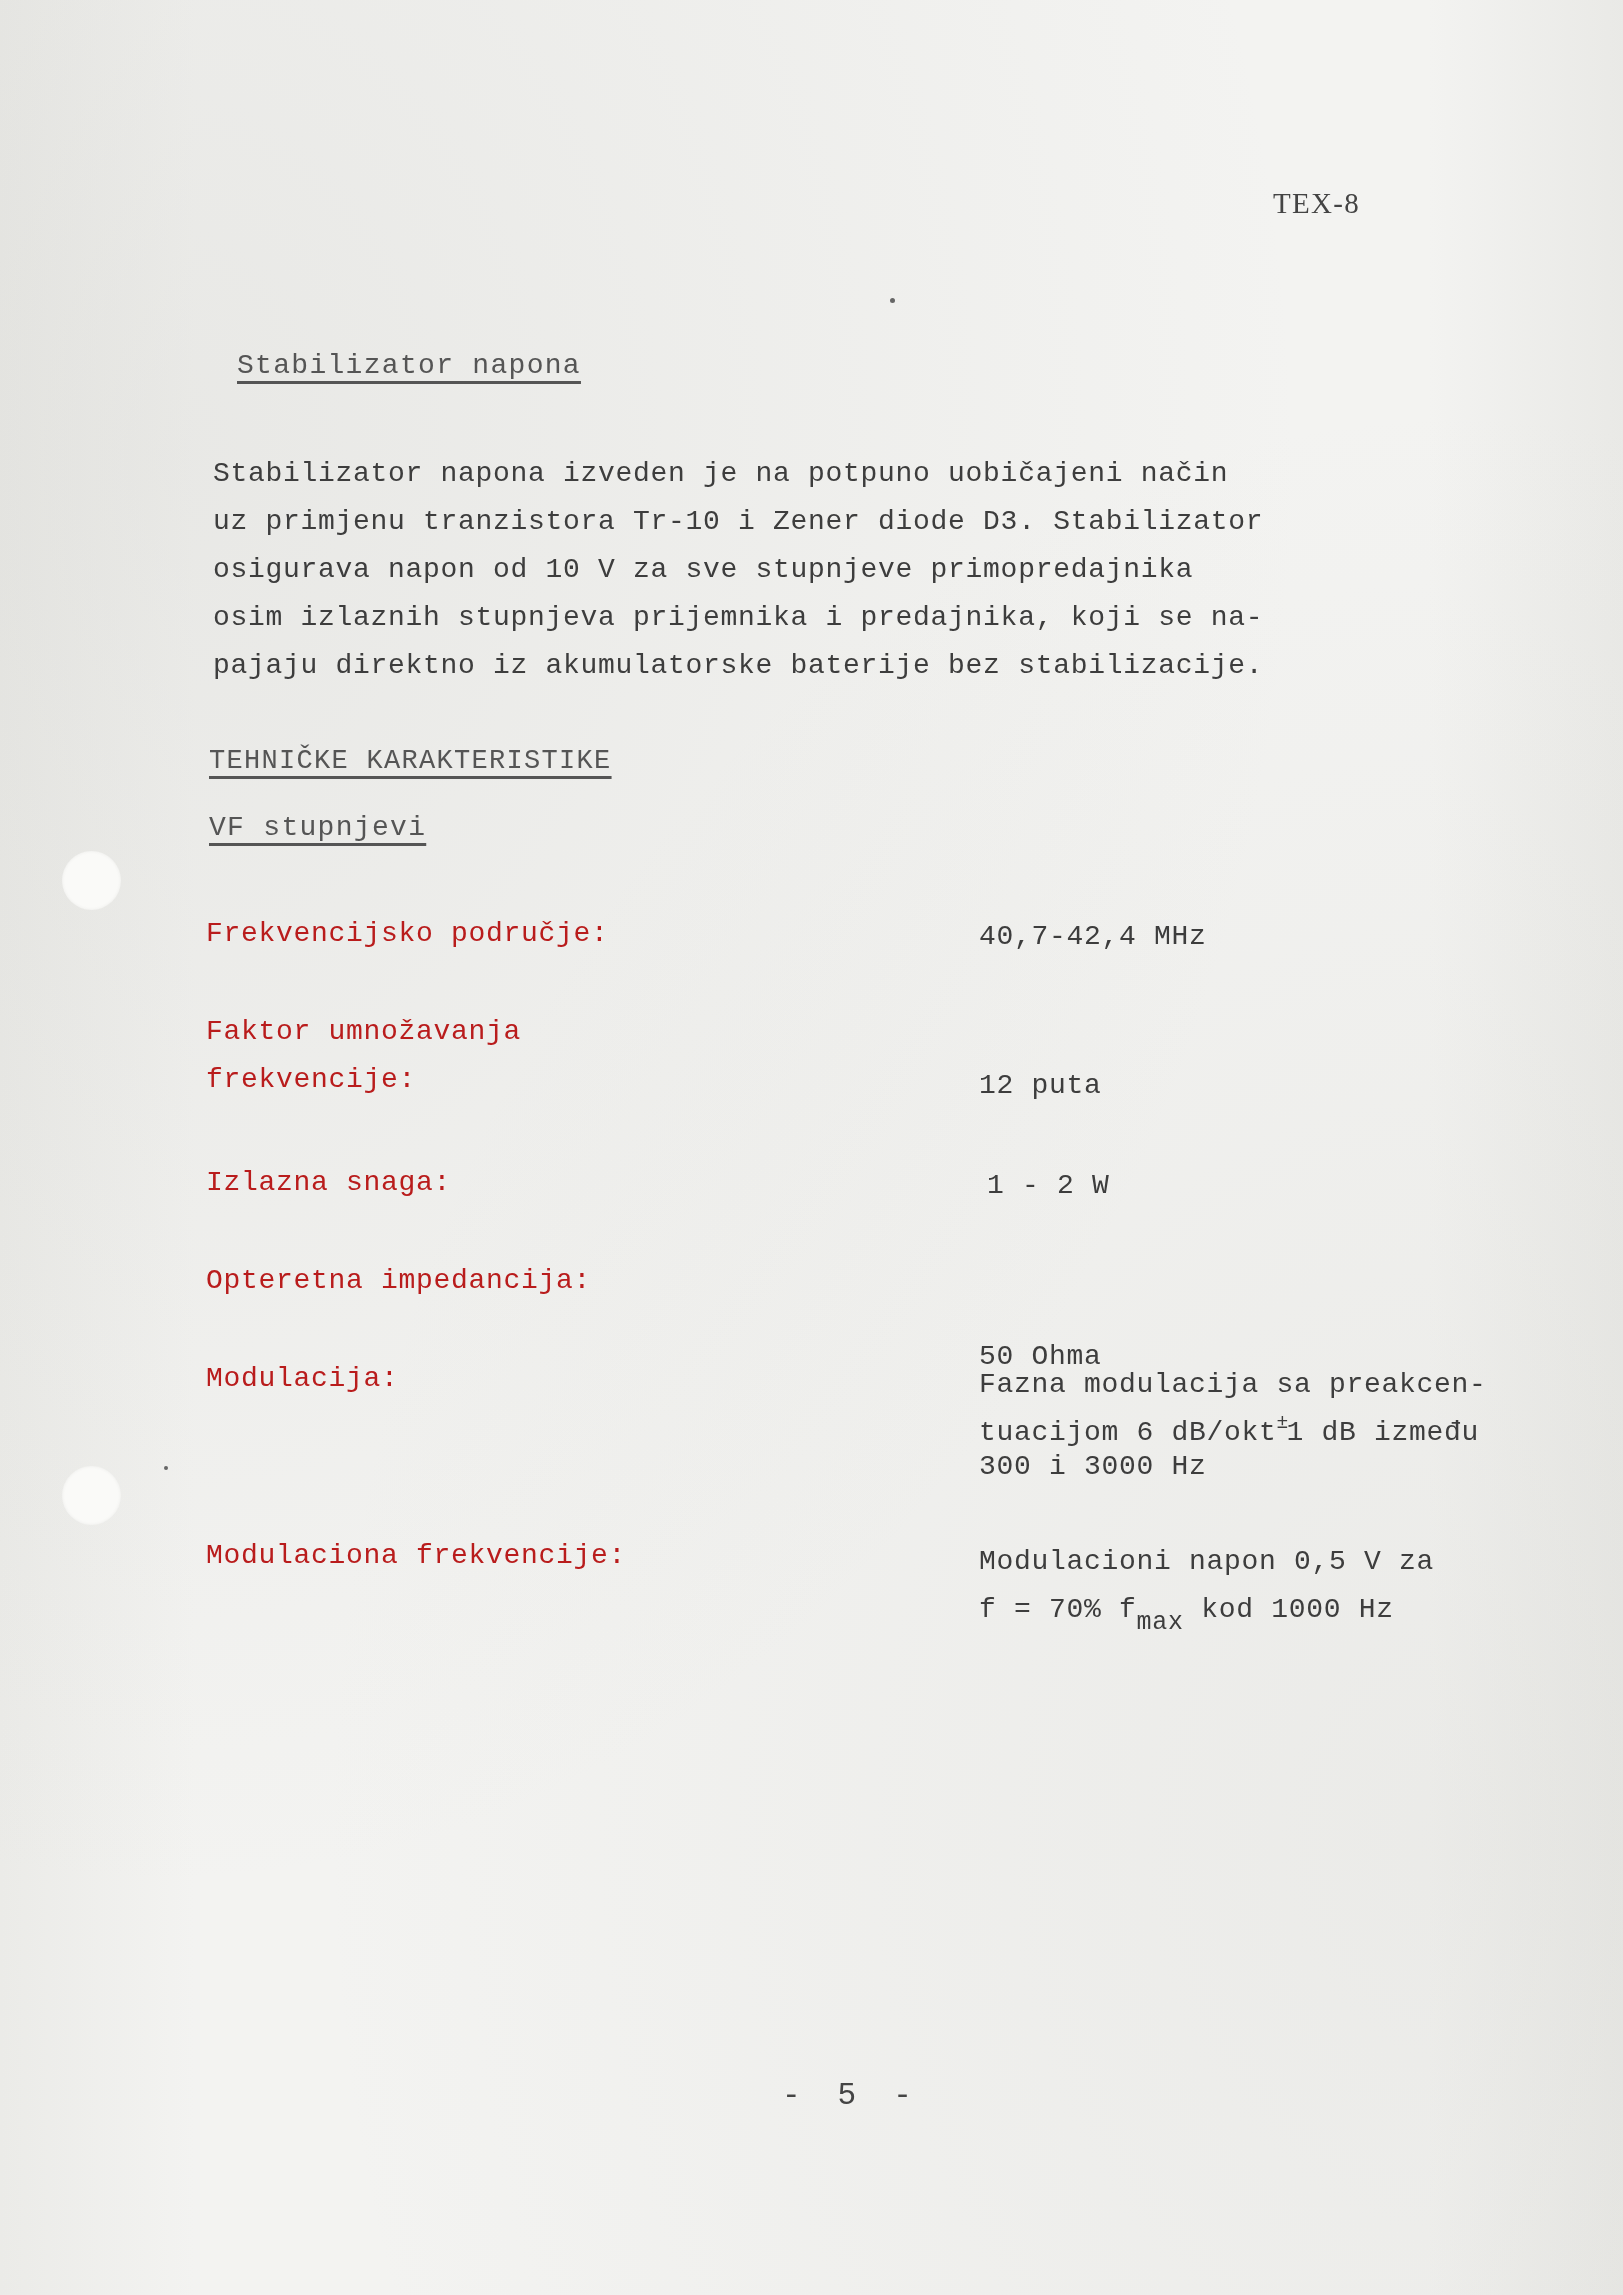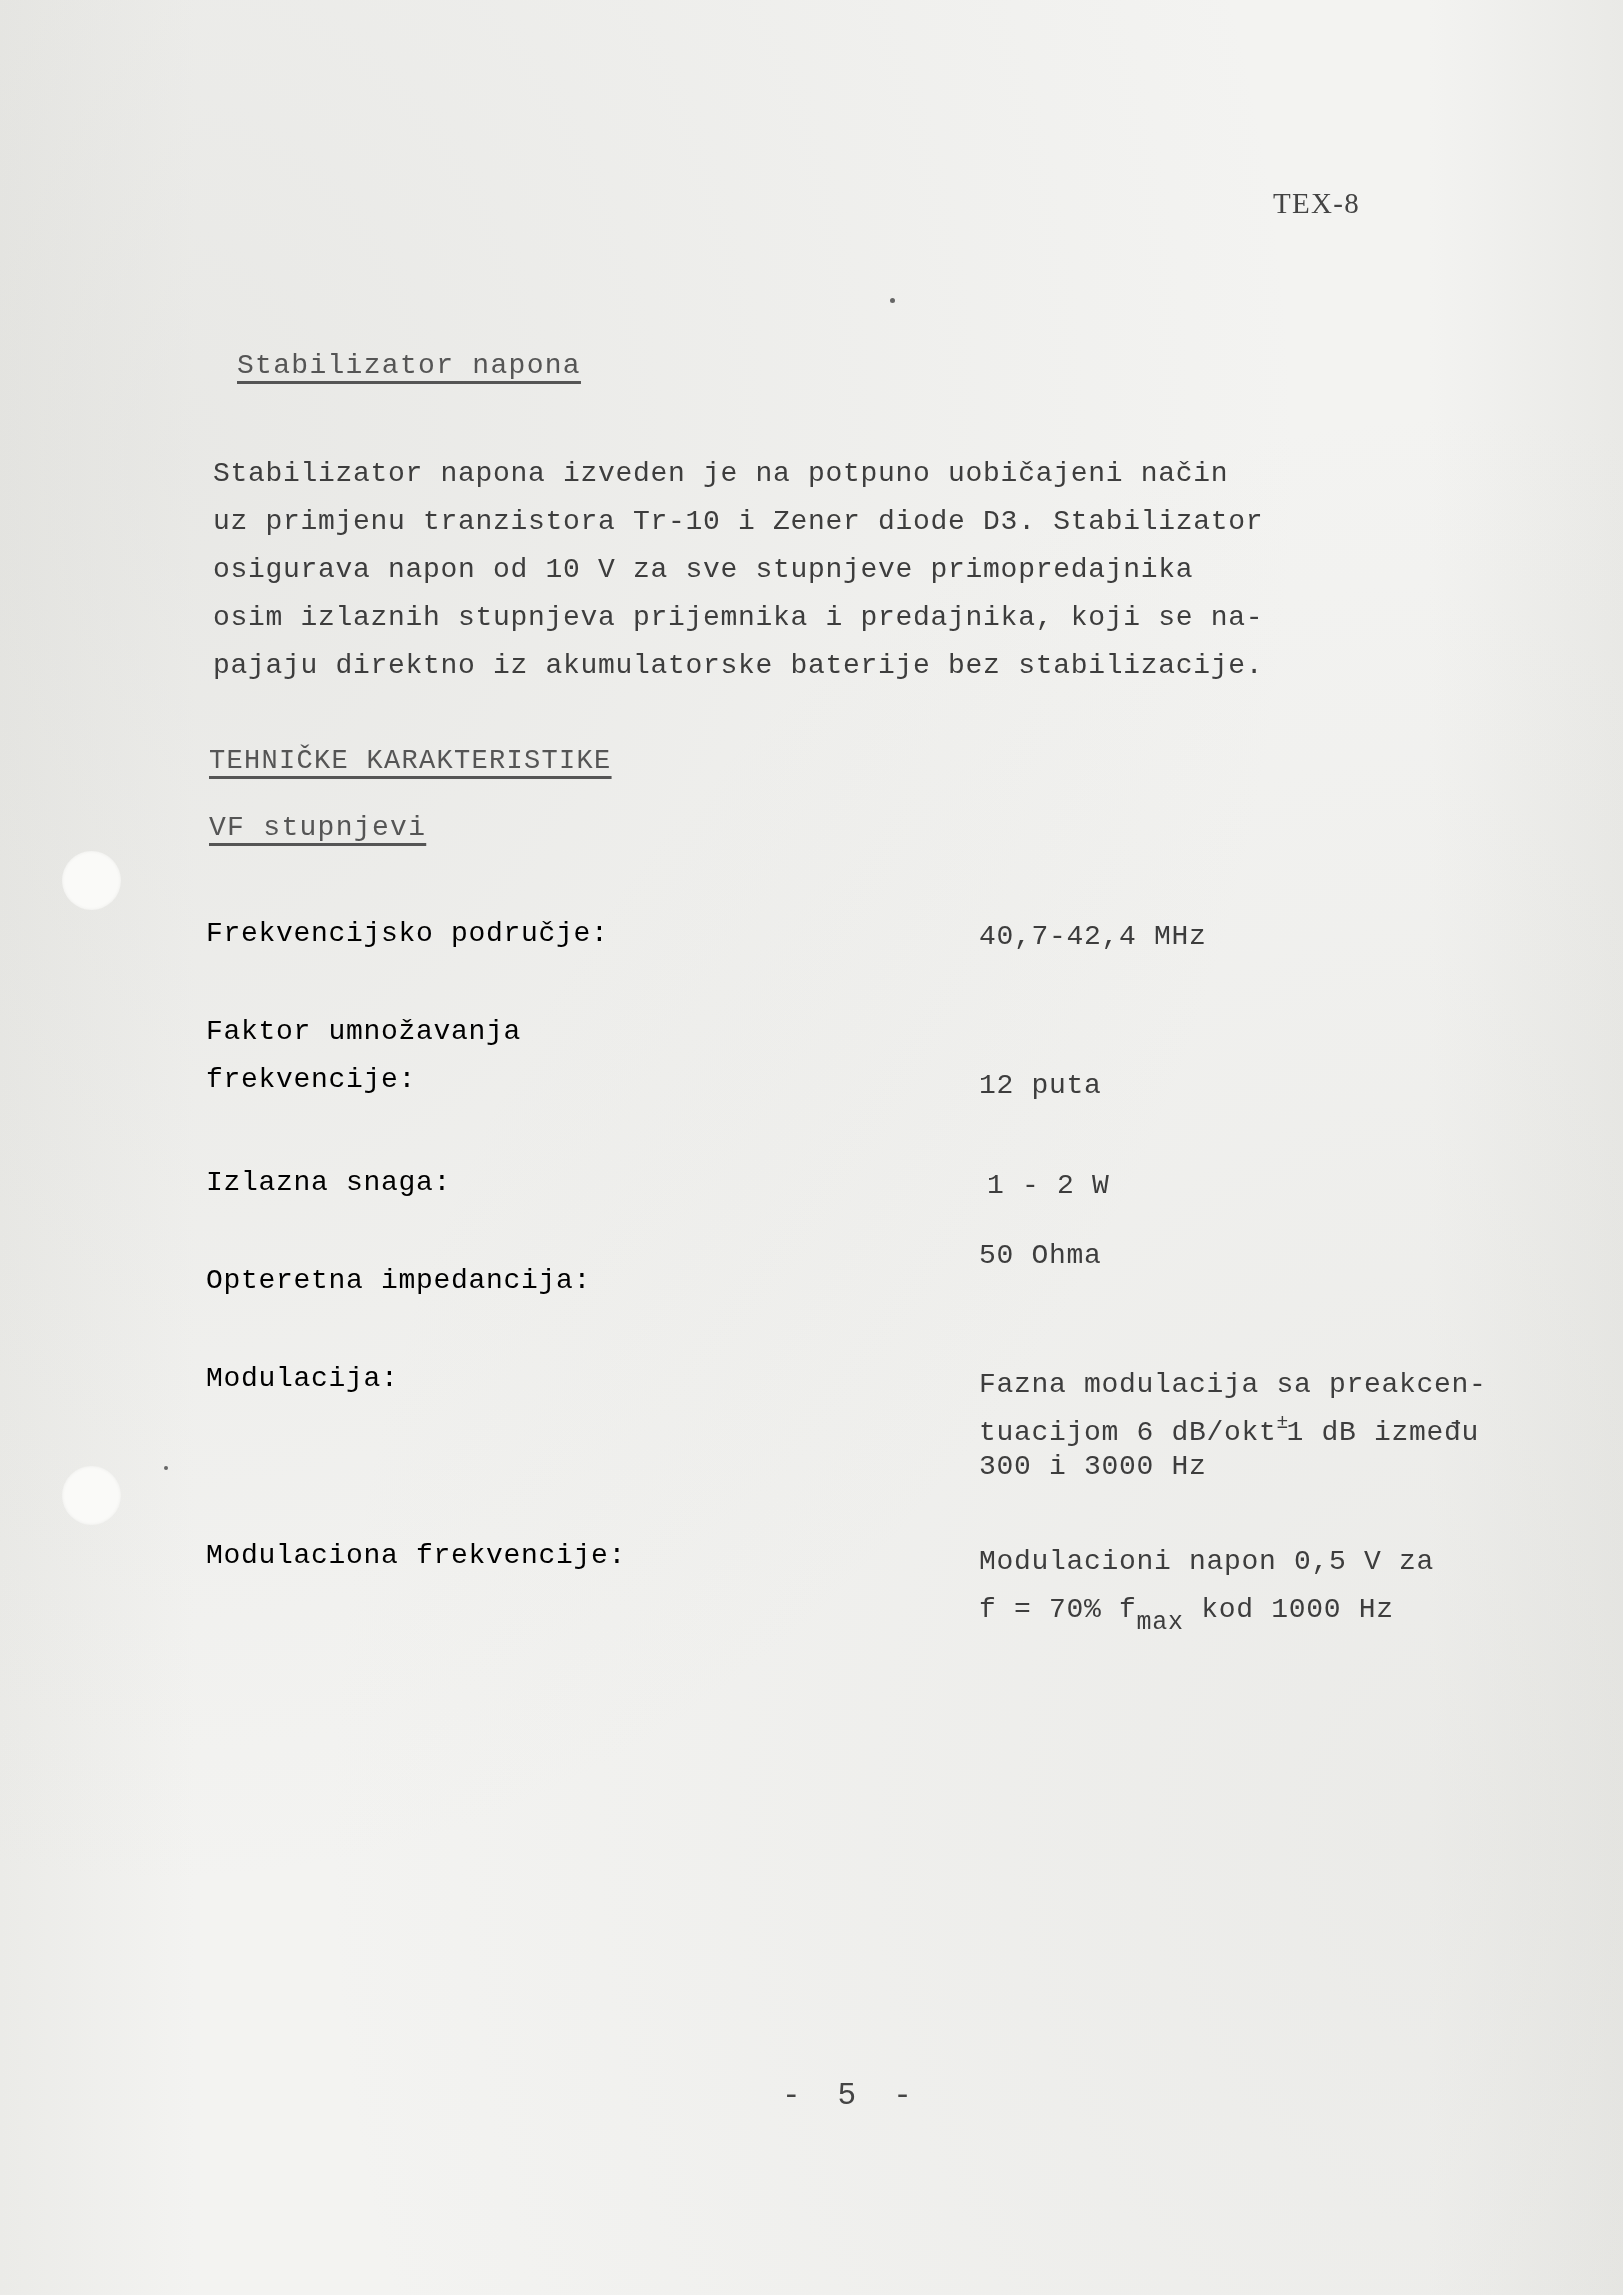--- a/index.html
+++ b/index.html
@@ -29,21 +29,21 @@
       position: absolute; font-size: 28px; letter-spacing: 1.3px;
       text-decoration: underline; text-decoration-thickness: 2.6px; text-underline-offset: 7.9px;
       color: #555;
     }
     .para {
       position: absolute; left: 213px; top: 450px; width: 1244px;
       font-size: 28px; line-height: 48px; letter-spacing: 0.7px; color: #3d3d3d;
     }
     .para .line { display: block; white-space: nowrap; }
     .spec-label {
-      position: absolute; left: 206px; font-size: 28px; line-height: 48px; letter-spacing: 0.7px; color: #000000;
+      position: absolute; left: 206px; font-size: 28px; line-height: 48px; letter-spacing: 0.7px; color: #b91c1c;
       white-space: pre-line;
     }
     .spec-value {
       position: absolute; left: 979px; font-size: 28px; line-height: 48px; letter-spacing: 0.7px; color: #3d3d3d;
     }
     .spec-value .ln { display: block; white-space: nowrap; }
     .spec-value.tight { line-height: 39px; }
     sub.sub { font-size: 25px; vertical-align: -11.8px; }
     sup.pm { font-size: 19.6px; vertical-align: 11.8px; margin-right: -2.6px; }
     .page-number {
@@ -86,21 +86,21 @@
   <div class="spec-value" style="top:1062px;">
     <span class="ln">12 puta</span>
   </div>
 
   <div class="spec-label" style="top:1159px;">Izlazna snaga:</div>
   <div class="spec-value" style="top:1162px;margin-left:8px;">
     <span class="ln">1 - 2 W</span>
   </div>
 
   <div class="spec-label" style="top:1257px;">Opteretna impedancija:</div>
-  <div class="spec-value" style="top:1232px;">
+  <div class="spec-value" style="top:1333px;">
     <span class="ln">50 Ohma</span>
   </div>
 
   <div class="spec-label" style="top:1355px;">Modulacija:</div>
   <div class="spec-value tight" style="top:1365px;">
     <span class="ln">Fazna modulacija sa preakcen-</span>
     <span class="ln"><span>tuacijom 6 dB/okt</span><sup class="pm">±</sup><span>1 dB između</span></span>
     <span class="ln" style="line-height:29px;">300 i 3000 Hz</span>
   </div>
 

